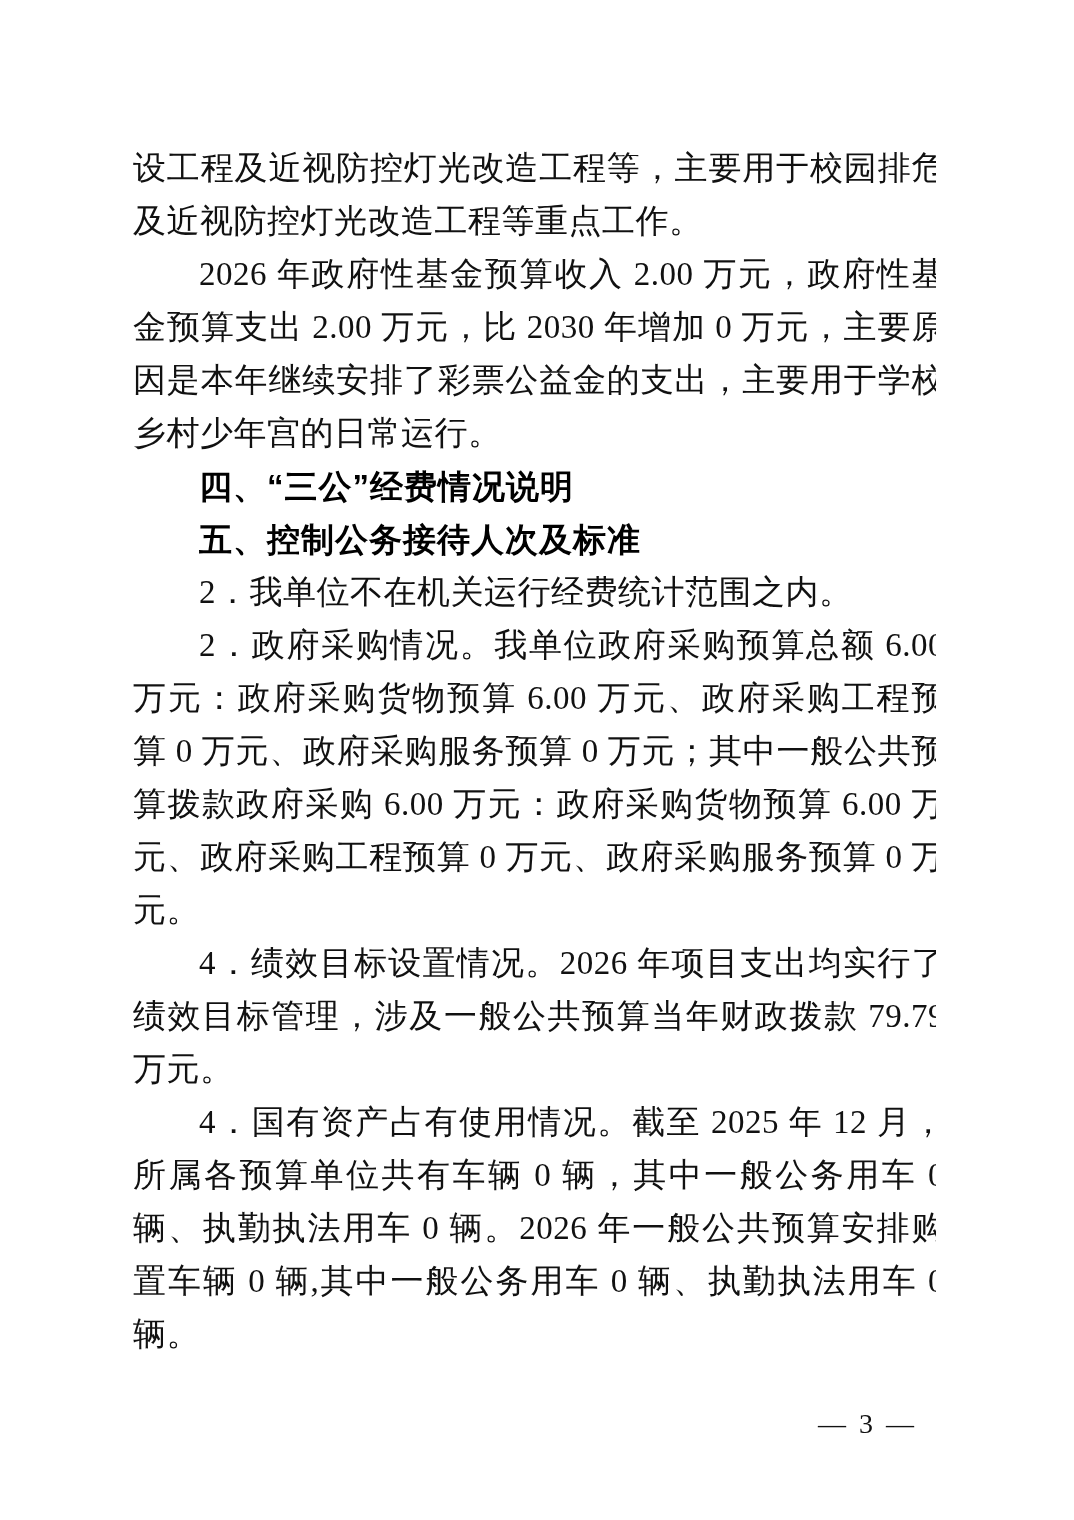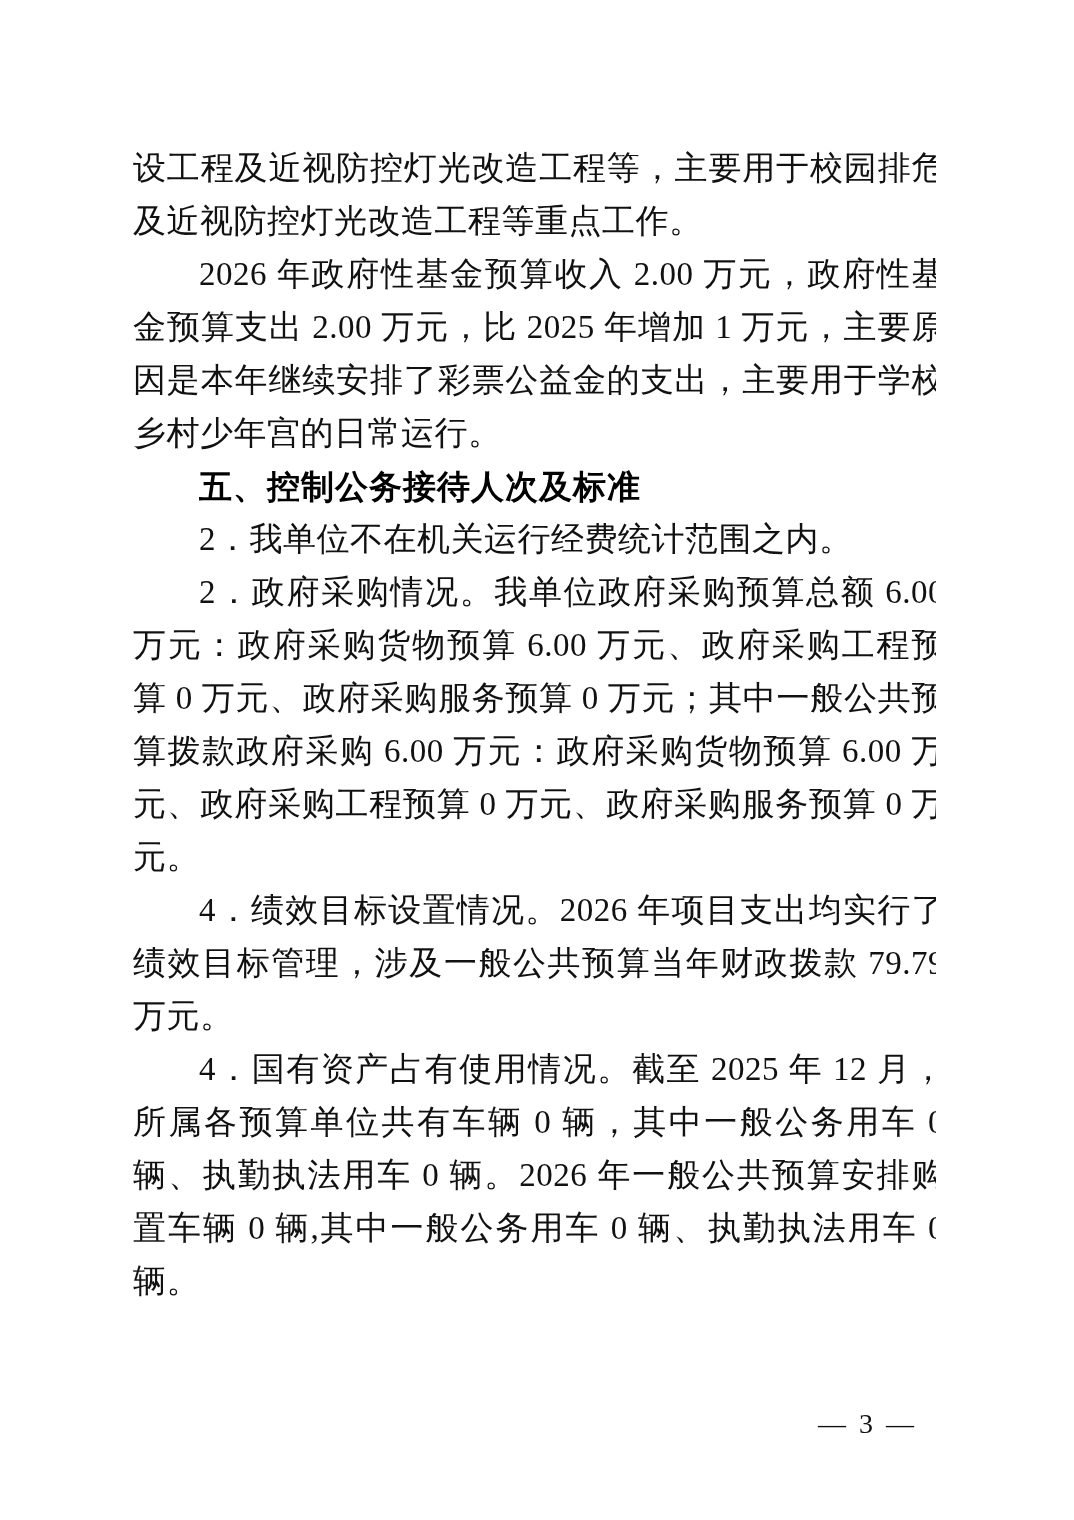--- a/index.html
+++ b/index.html
@@ -55,21 +55,22 @@
     letter-spacing: 3px;
     white-space: nowrap;
   }
 </style>
 </head>
 <body>
 
 <div class="page">
   <div class="content">
     <p class="para no-indent">设工程及近视防控灯光改造工程等，主要用于校园排危及近视防控灯光改造工程等重点工作。</p>
-    <p class="para">2026 年政府性基金预算收入 2.00 万元，政府性基金预算支出 2.00 万元，比 2025 年增加 1 万元，主要原因是本年继续安排了彩票公益金的支出，主要用于学校乡村少年宫的日常运行。</p>
+    <p class="para">2026 年政府性基金预算收入 2.00 万元，政府性基金预算支出 2.00 万元，比 2030 年增加 0 万元，主要原因是本年继续安排了彩票公益金的支出，主要用于学校乡村少年宫的日常运行。</p>
+    <h2 class="heading">四、“三公”经费情况说明</h2>
     <h2 class="heading">五、控制公务接待人次及标准</h2>
     <p class="para">2．我单位不在机关运行经费统计范围之内。</p>
     <p class="para">2．政府采购情况。我单位政府采购预算总额 6.00 万元：政府采购货物预算 6.00 万元、政府采购工程预算 0 万元、政府采购服务预算 0 万元；其中一般公共预算拨款政府采购 6.00 万元：政府采购货物预算 6.00 万元、政府采购工程预算 0 万元、政府采购服务预算 0 万元。</p>
     <p class="para">4．绩效目标设置情况。2026 年项目支出均实行了绩效目标管理，涉及一般公共预算当年财政拨款 79.79 万元。</p>
     <p class="para">4．国有资产占有使用情况。截至 2025 年 12 月，所属各预算单位共有车辆 0 辆，其中一般公务用车 0 辆、执勤执法用车 0 辆。2026 年一般公共预算安排购置车辆 0 辆,其中一般公务用车 0 辆、执勤执法用车 0 辆。</p>
   </div>
   <div class="page-footer">— 3 —</div>
 </div>
 
 </body></html>

